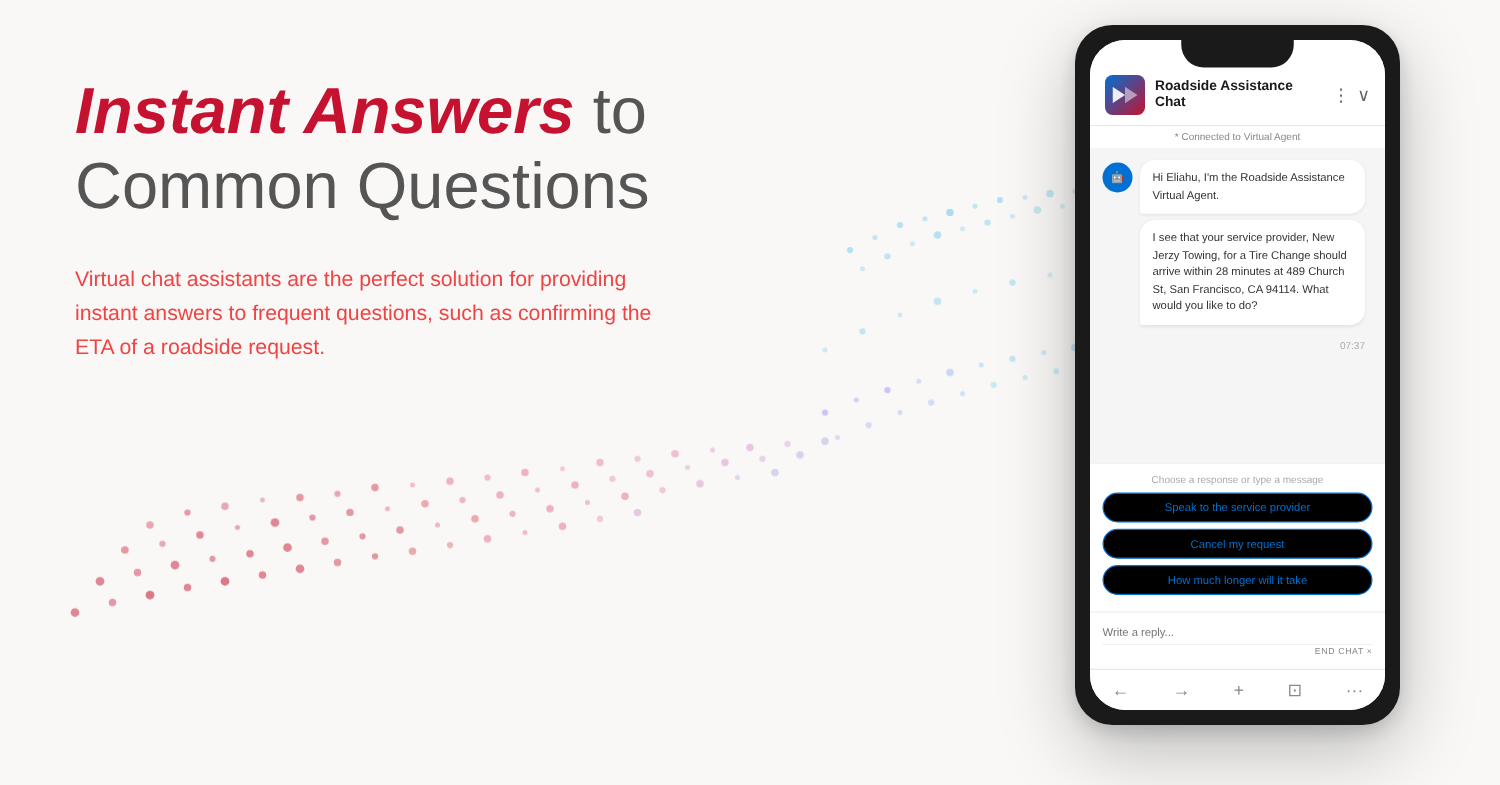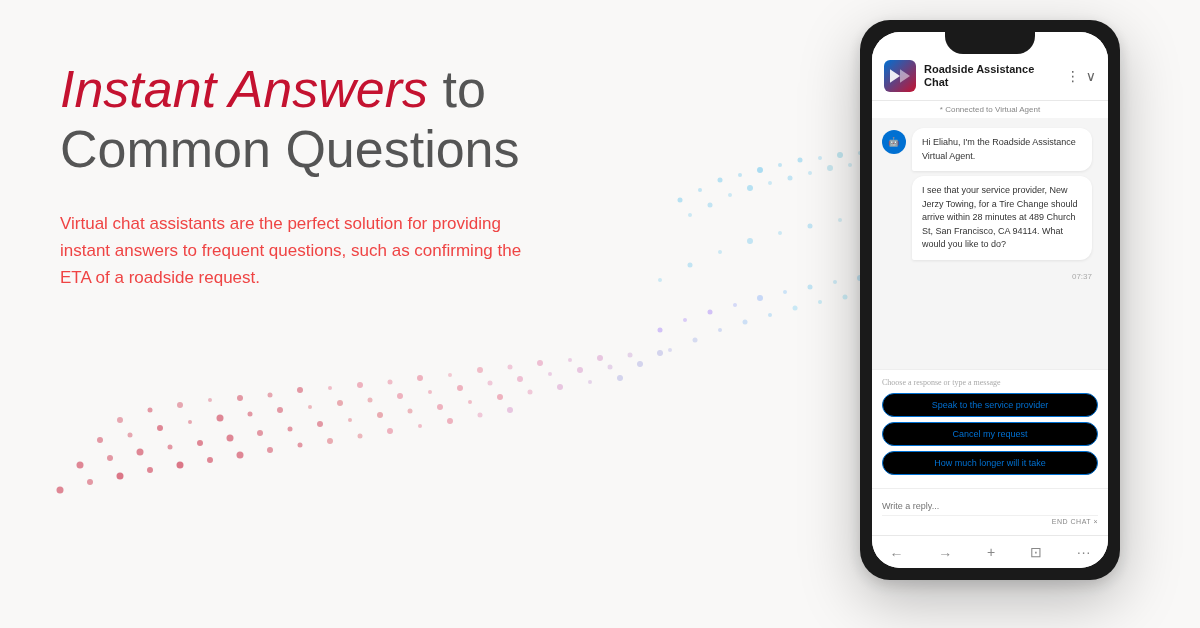--- a/index.html
+++ b/index.html
@@ -23,21 +23,21 @@
     .headline {
       font-size: 52px;
       line-height: 1.15;
       font-weight: 300;
       color: #555;
       margin-bottom: 30px;
     }
 
     .headline .accent {
       color: #c41230;
-      font-weight: 400;
+      font-weight: 700;
       font-style: italic;
     }
 
     .description {
       font-size: 17px;
       line-height: 1.6;
       color: #ef4444;
       max-width: 470px;
     }
 
@@ -187,23 +187,22 @@
     
     .response-area {
       background: #fff;
       padding: 8px 10px;
       border-top: 1px solid #eee;
     }
 
     .response-hint {
       font-size: 8px;
       color: #aaa;
-      text-align: left;
+      text-align: center;
       margin-bottom: 6px;
-      font-family: Liberation Serif, serif;
     }
 
     .response-btn {
       display: block;
       width: 100%;
       margin-bottom: 5px;
       padding: 6px 10px;
       border: 1.5px solid #0070d2;
       border-radius: 20px;
       background: #000000;

